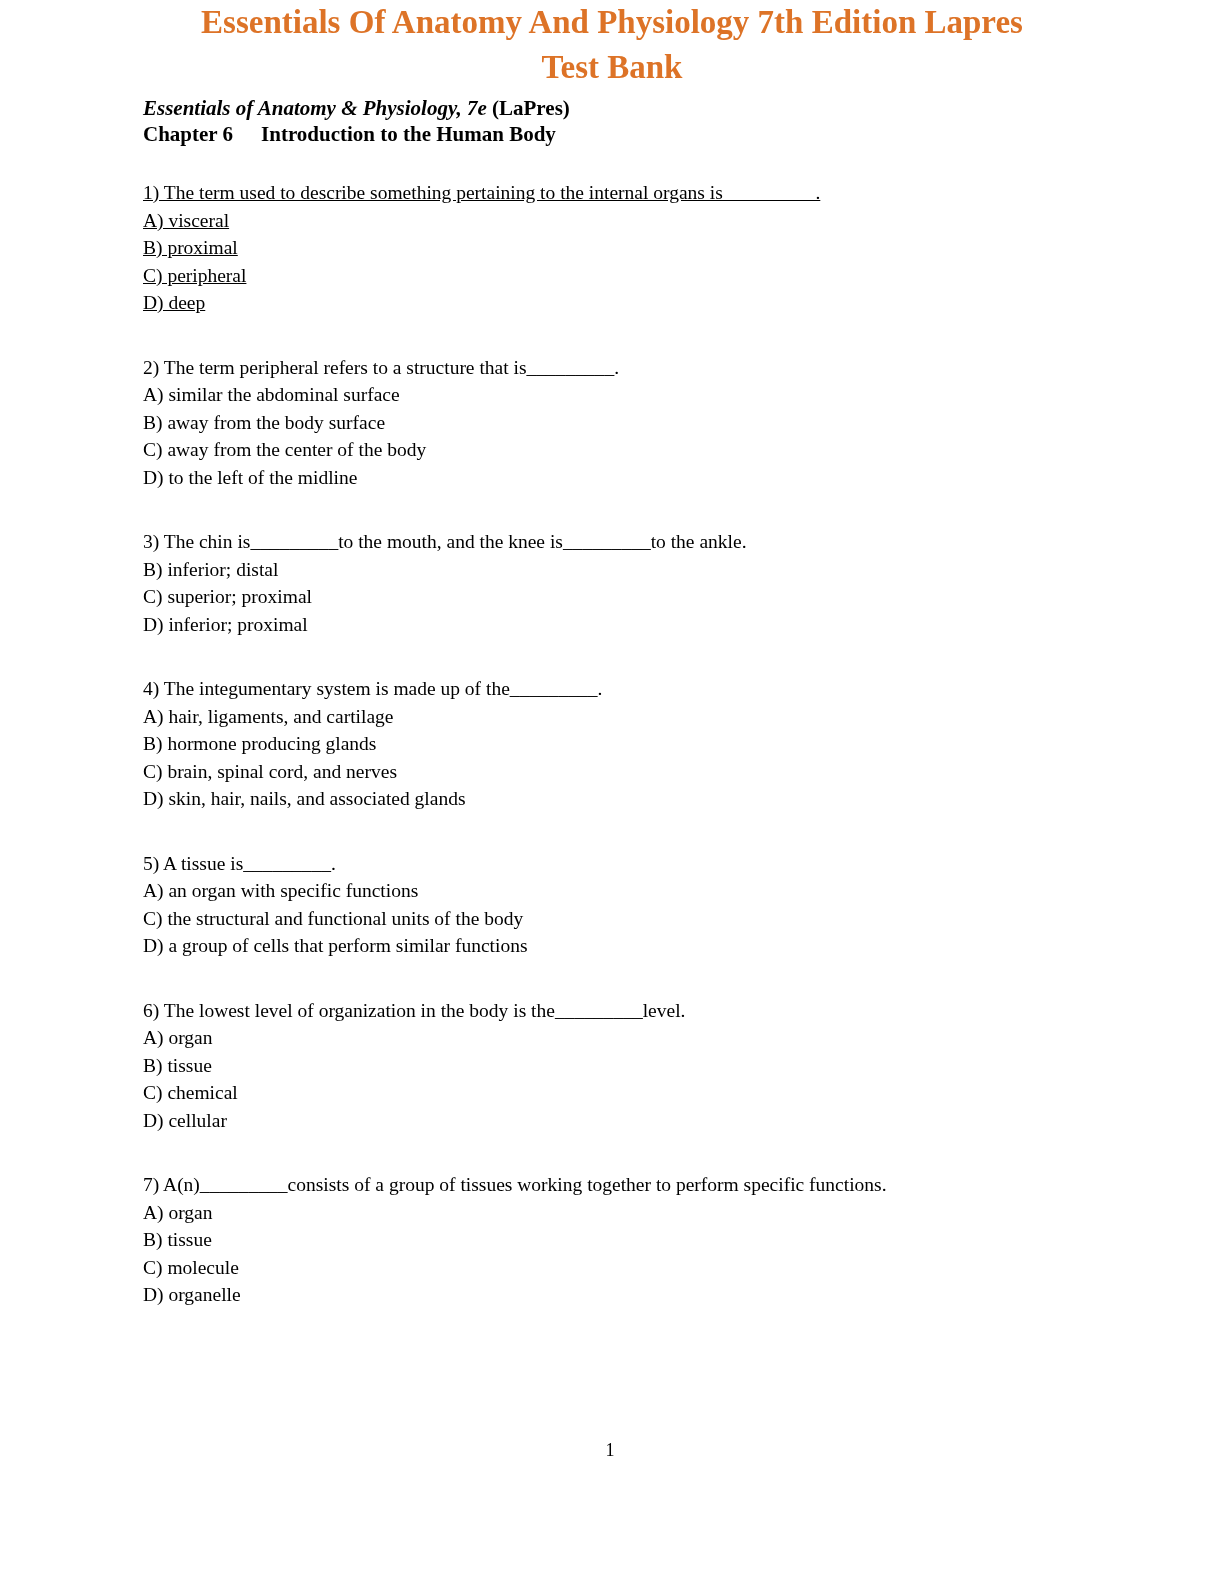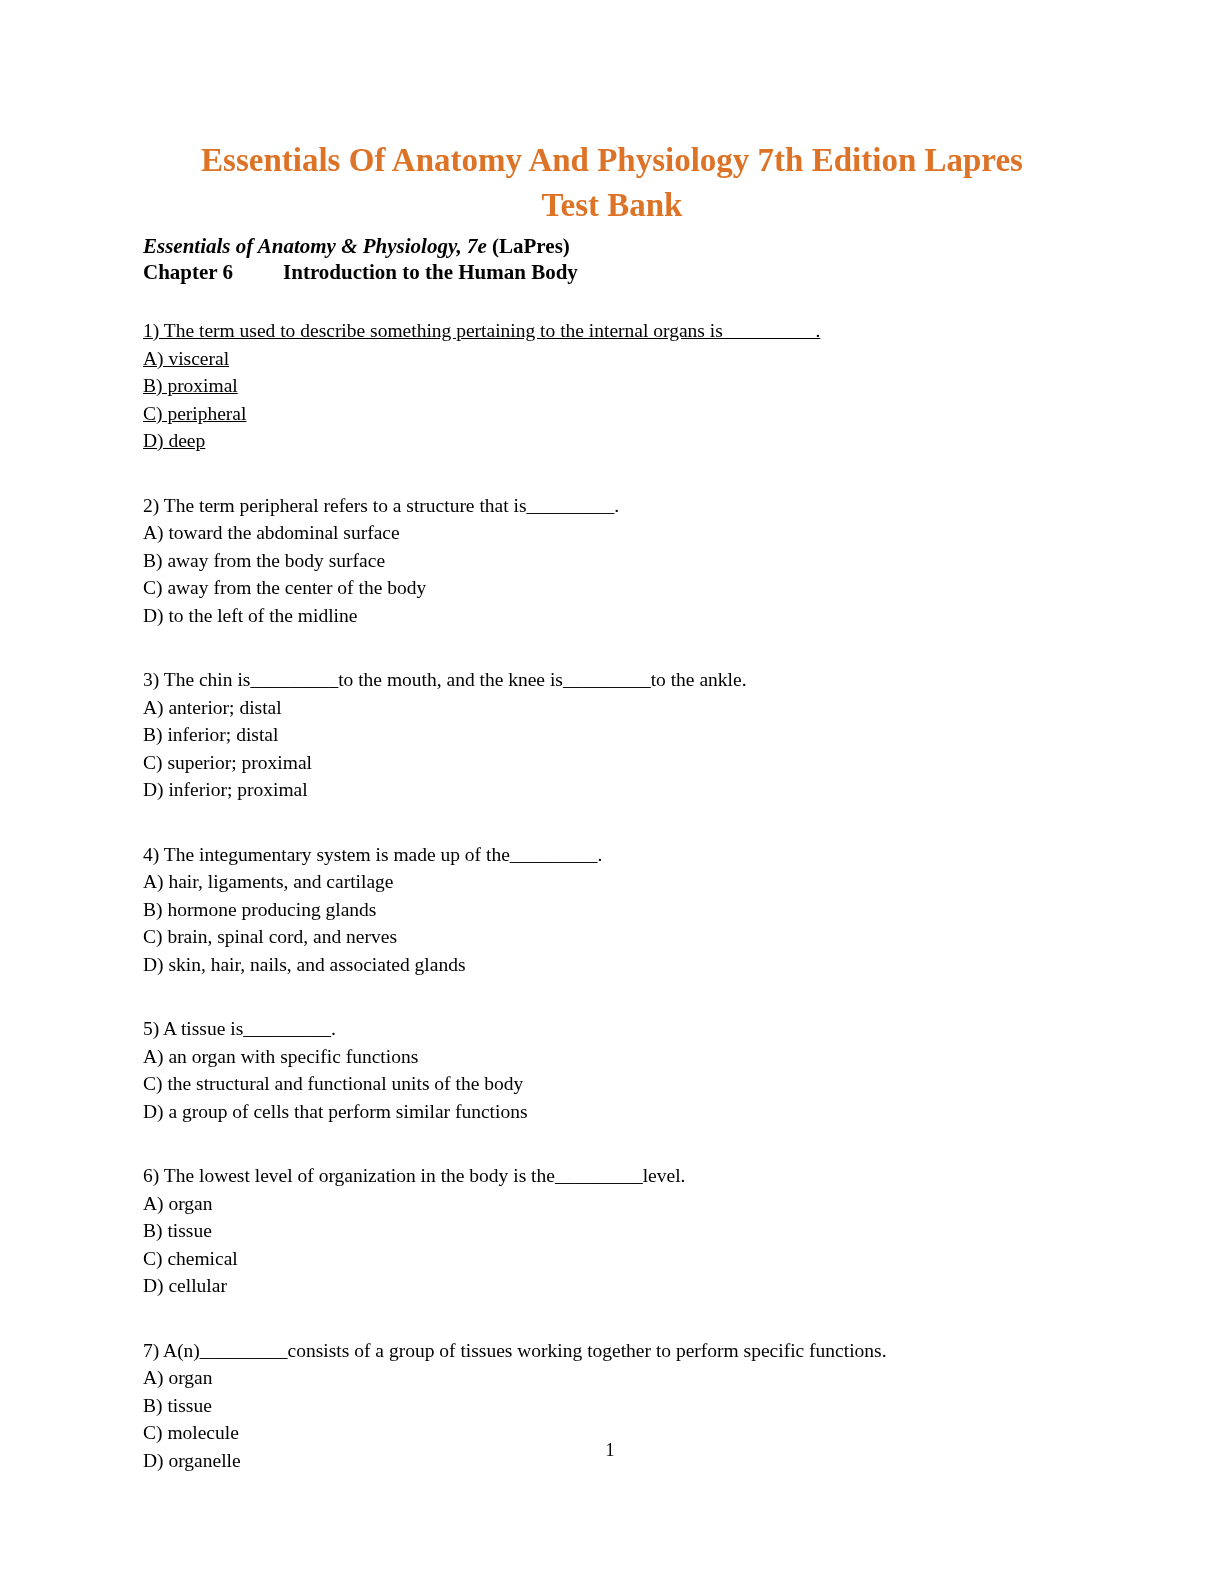--- a/index.html
+++ b/index.html
@@ -11,21 +11,20 @@
     position: relative;
     width: 1224px;
     height: 1584px;
     background: #ffffff;
     overflow: hidden;
     font-family: "Liberation Serif", serif;
     color: #000000;
   }
   .doc-title {
     margin: 0;
-    padding-top: 138px;
     width: 1224px;
     text-align: center;
     font-weight: bold;
     font-size: 33px;
     line-height: 45px;
     color: #DD7327;
   }
   .body-col {
     margin-left: 143px;
     margin-right: 60px;
@@ -38,21 +37,21 @@
   }
   .book-line .ital {
     font-style: italic;
   }
   .chapter-line {
     font-size: 21px;
     line-height: 26px;
     font-weight: bold;
   }
   .chapter-line .chapter-title-span {
-    margin-left: 50px;
+    margin-left: 28px;
   }
   .question-block {
     margin-top: 37px;
   }
   .question-block.first {
     margin-top: 32px;
     text-decoration: underline;
   }
   .qline, .oline {
     font-size: 19.5px;
@@ -88,29 +87,28 @@
     <div class="question-block first">
       <div class="qline">1) The term used to describe something pertaining to the internal organs is _________.</div>
       <div class="oline">A) visceral</div>
       <div class="oline">B) proximal</div>
       <div class="oline">C) peripheral</div>
       <div class="oline">D) deep</div>
     </div>
 
     <div class="question-block">
       <div class="qline">2) The term peripheral refers to a structure that is_________.</div>
-      <div class="oline">A) toward the abdominal surface</div>
+      <div class="oline">A) similar the abdominal surface</div>
       <div class="oline">B) away from the body surface</div>
       <div class="oline">C) away from the center of the body</div>
       <div class="oline">D) to the left of the midline</div>
     </div>
 
     <div class="question-block">
       <div class="qline">3) The chin is_________to the mouth, and the knee is_________to the ankle.</div>
-      <div class="oline">A) anterior; distal</div>
       <div class="oline">B) inferior; distal</div>
       <div class="oline">C) superior; proximal</div>
       <div class="oline">D) inferior; proximal</div>
     </div>
 
     <div class="question-block">
       <div class="qline">4) The integumentary system is made up of the_________.</div>
       <div class="oline">A) hair, ligaments, and cartilage</div>
       <div class="oline">B) hormone producing glands</div>
       <div class="oline">C) brain, spinal cord, and nerves</div>

